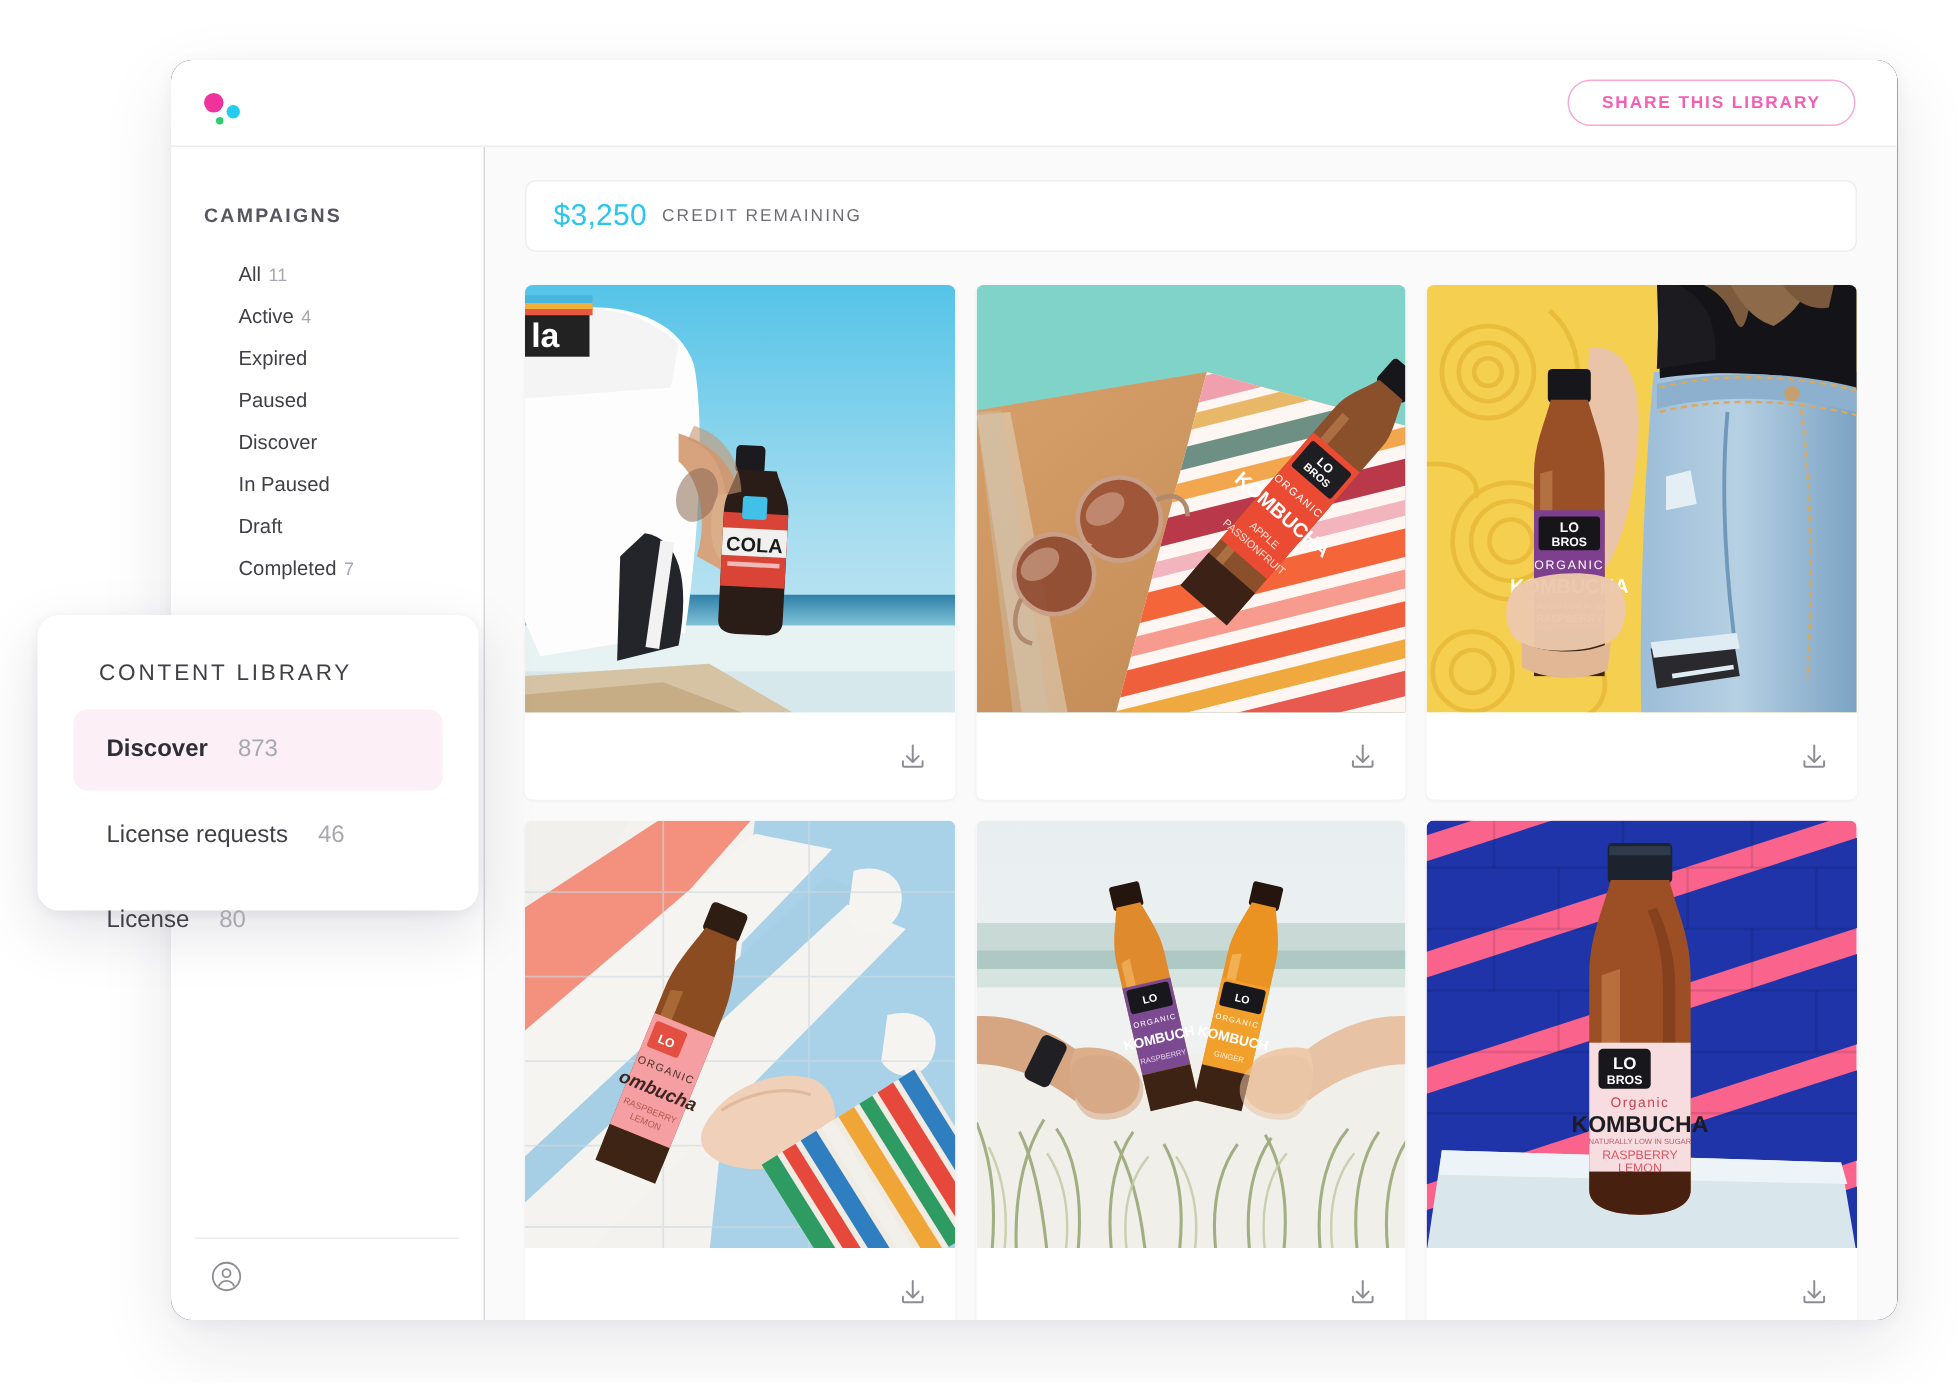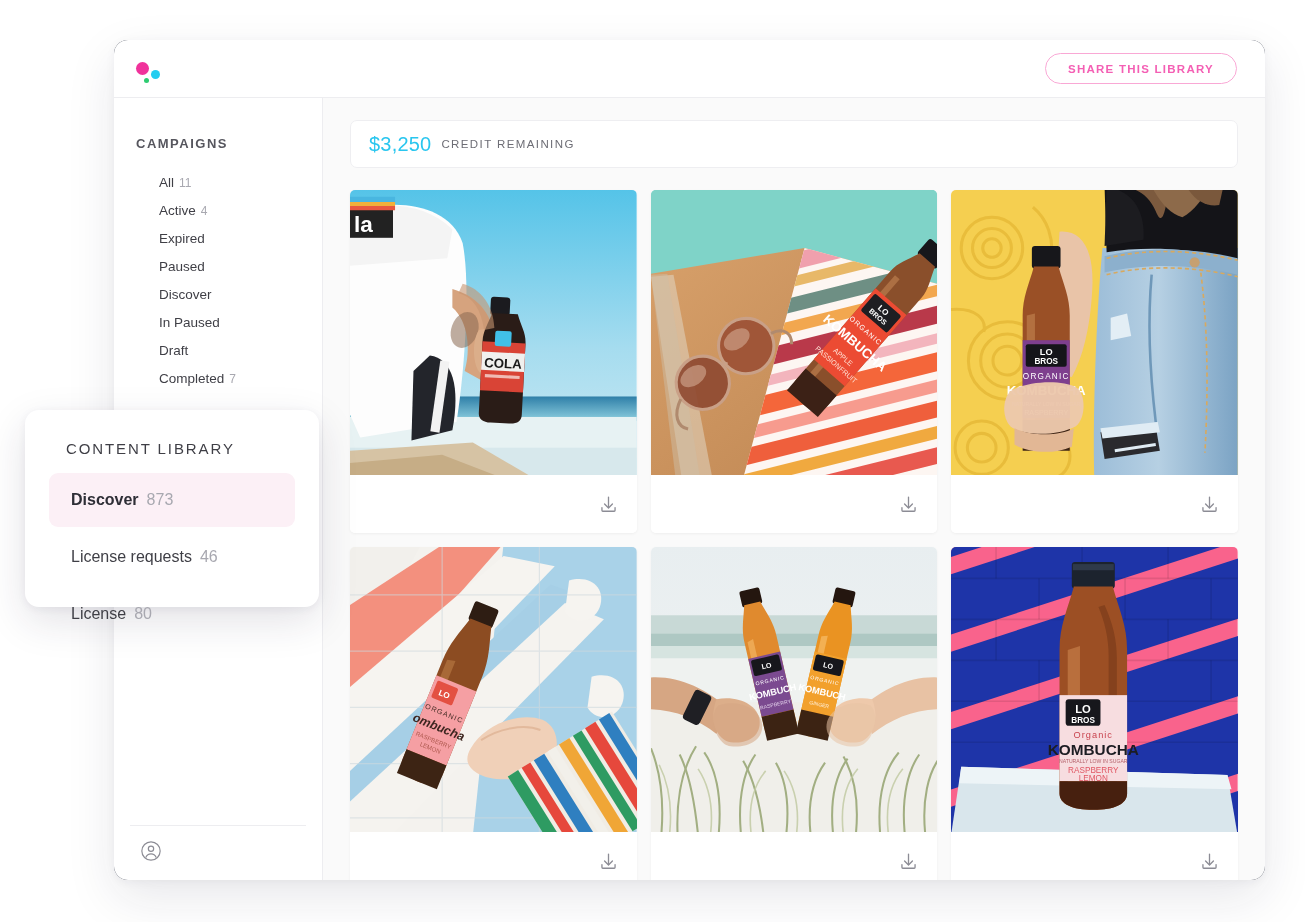--- a/index.html
+++ b/index.html
@@ -188,21 +188,21 @@
     display: flex;
     align-items: center;
     padding-left: 22px;
     border-radius: 9px;
     font-size: 16px;
     color: #3f3f46;
     cursor: pointer;
     margin-bottom: 3px;
   }
   .panel-item.active { background: #fcf0f6; font-weight: 700; color: #2e2e36; }
-  .panel-item .count { color: #a8a8b0; margin-left: 8px; font-weight: 400; }
+  .panel-item .count { color: #a8a8b0; margin-left: 20px; font-weight: 400; }
 </style>
 </head>
 <body>
 
 <div id="app-window">
 
   <div id="app-header">
     <div id="logo">
       <span class="dot dot-pink"></span>
       <span class="dot dot-cyan"></span>

